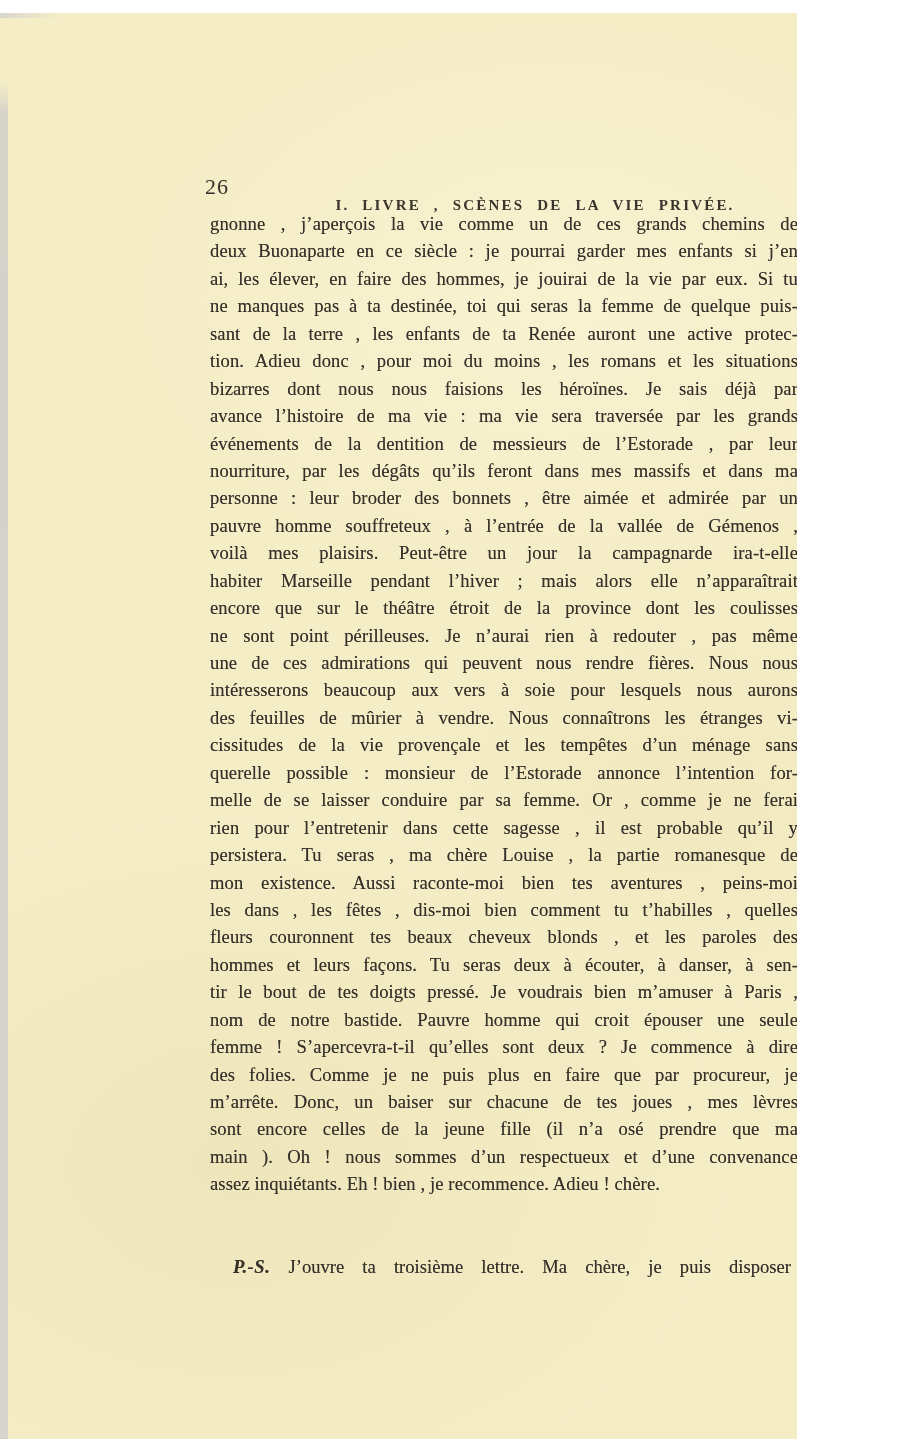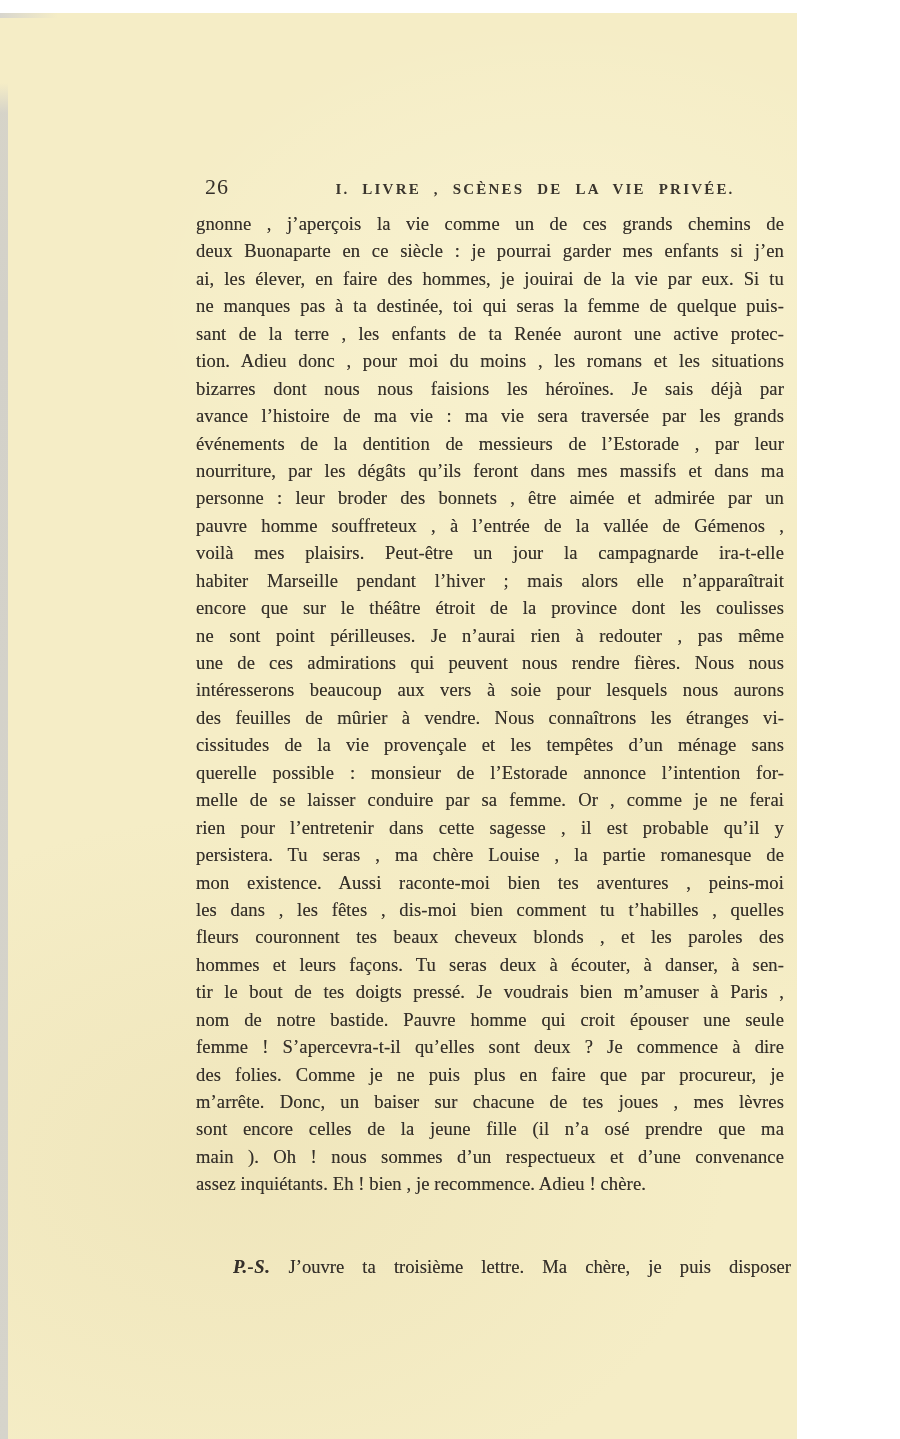--- a/index.html
+++ b/index.html
@@ -53,32 +53,32 @@
     height: 34px;
   }
   .pagenum {
     position: absolute;
     left: 2px; top: 1px;
     font-size: 22px;
     letter-spacing: 1px;
   }
   .running-title {
     position: absolute;
-    left: 332px; top: 8px;
+    left: 332px; top: 24px;
     transform: translateX(-50%);
     white-space: nowrap;
     font-size: 15px;
     font-weight: bold;
     letter-spacing: 2.2px;
     word-spacing: 7px;
     color: #3a352d;
   }
   .textblock {
     position: absolute;
-    left: 196px; top: 197px;
+    left: 210px; top: 197px;
     width: 588px;
   }
   .line {
     font-size: 18.6px;
     line-height: 27.45px;
     height: 27.45px;
     white-space: normal;
     text-align: justify;
     text-align-last: justify;
     letter-spacing: 0.1px;

